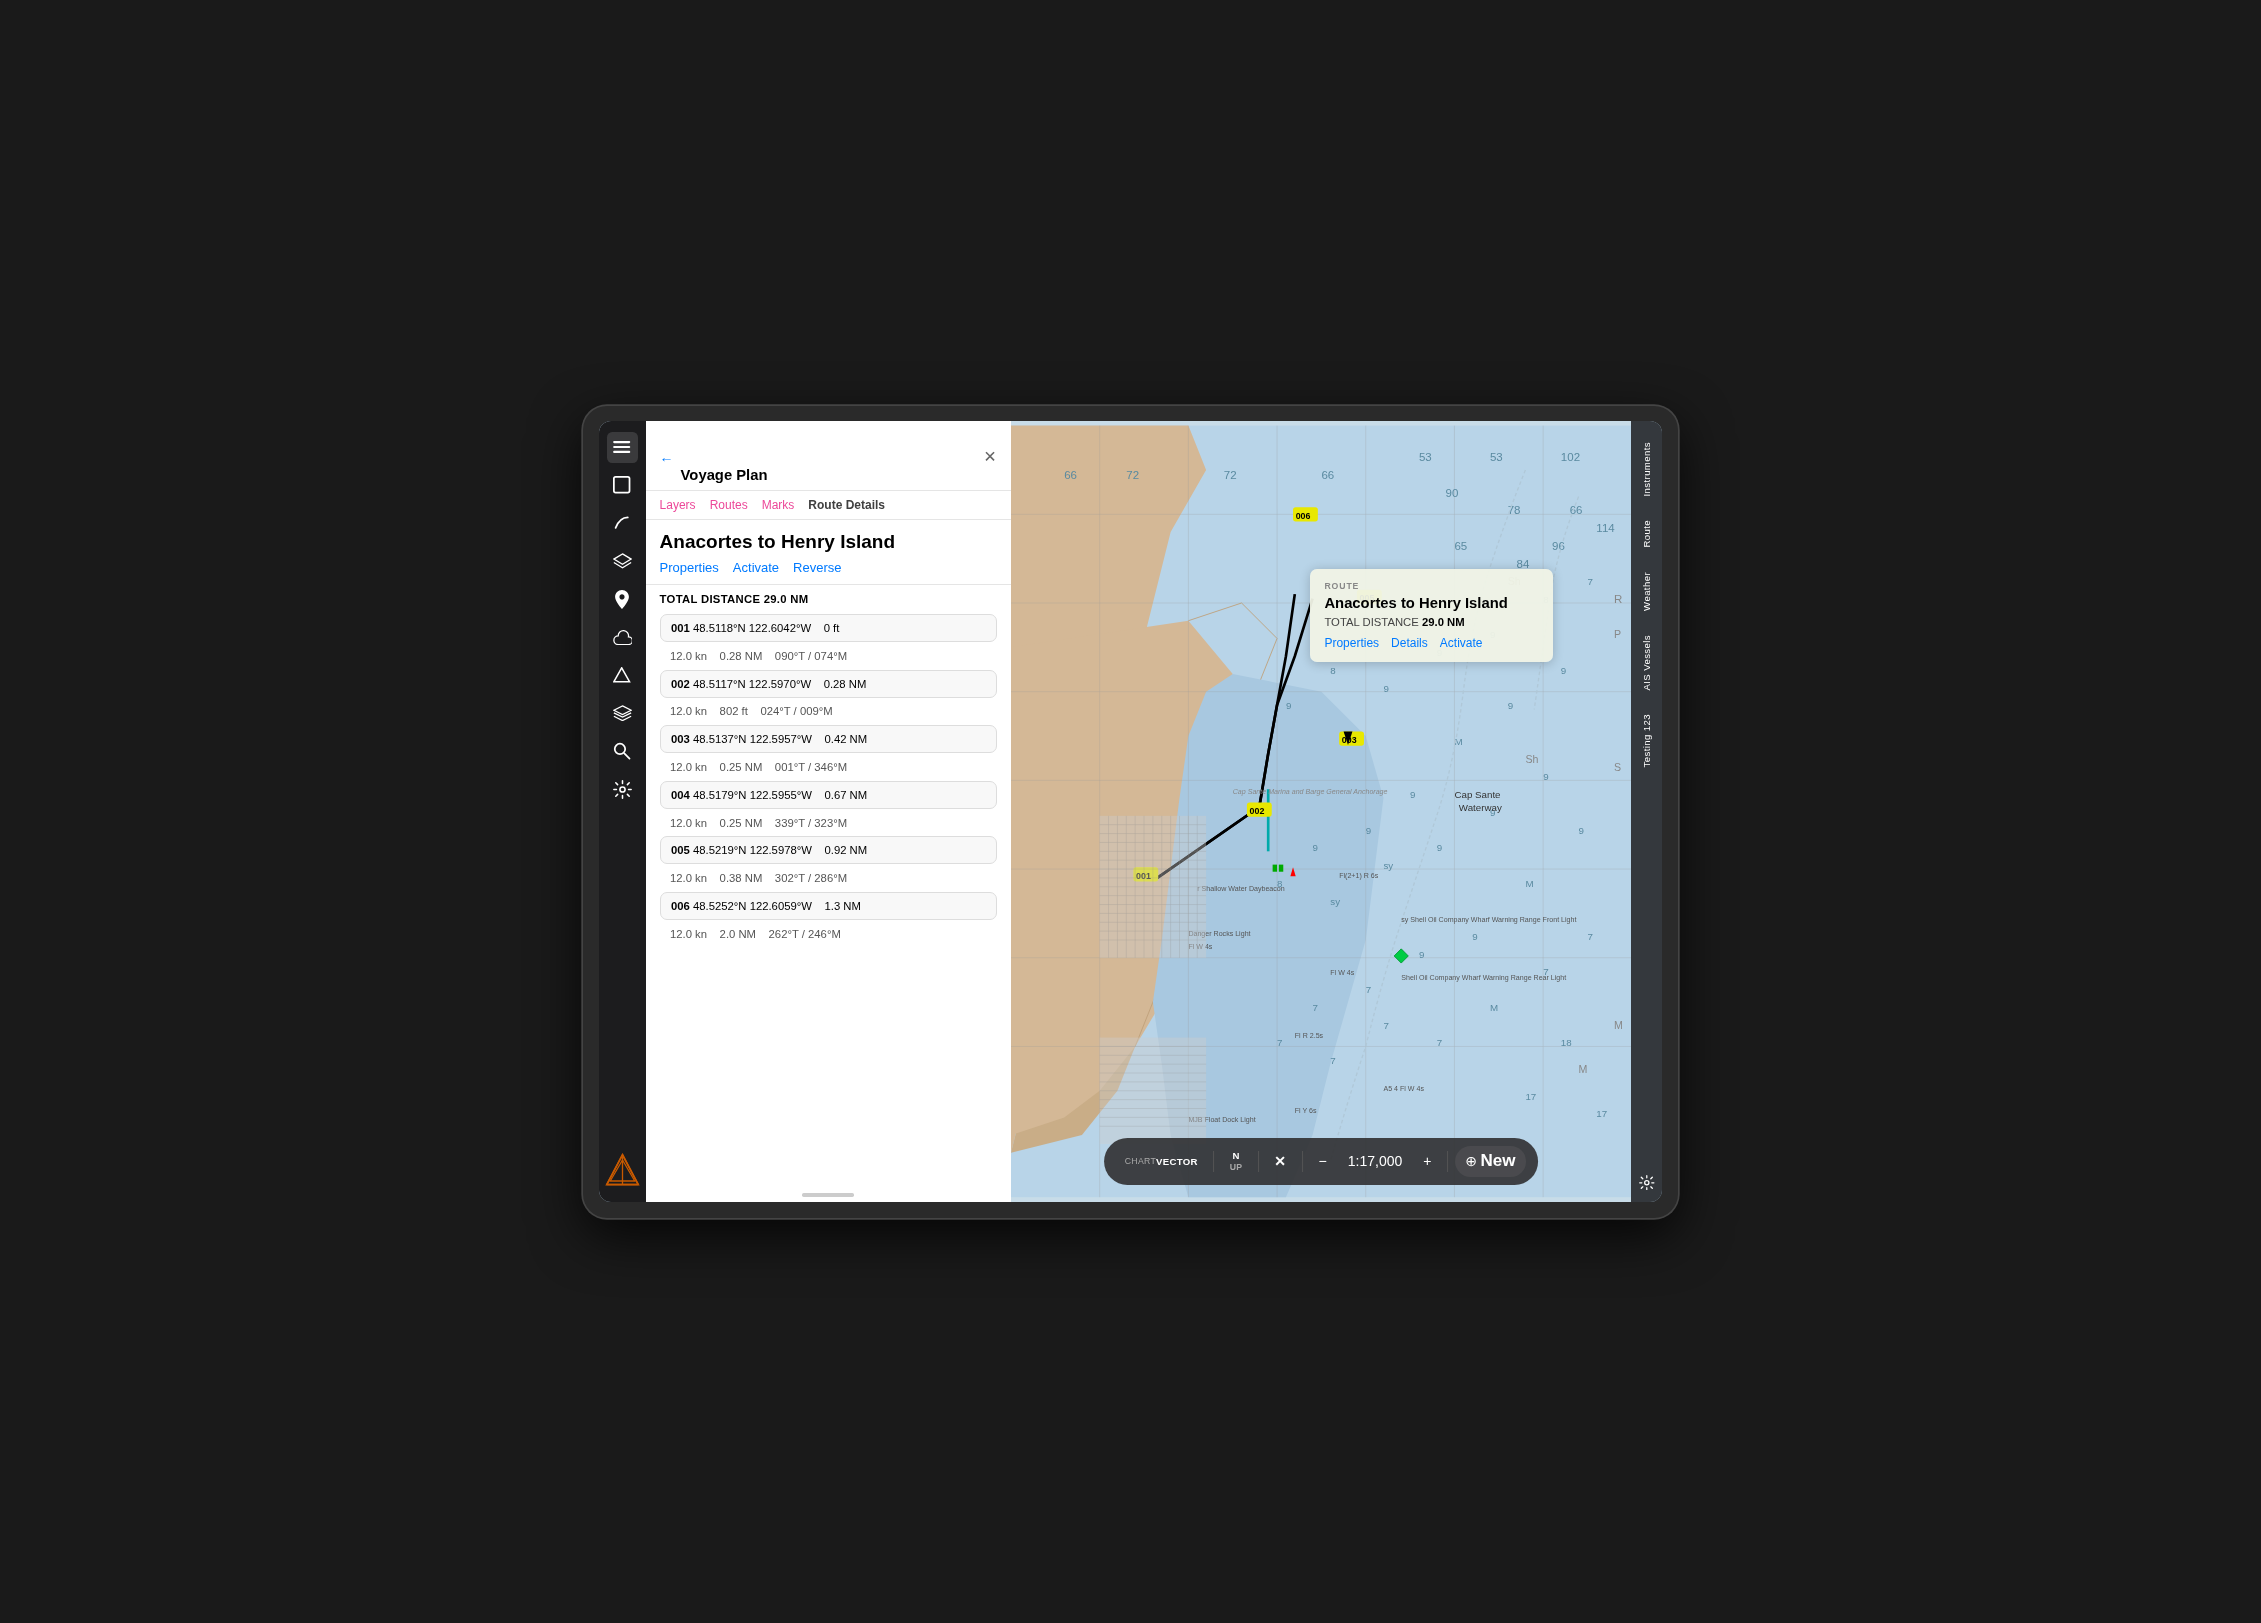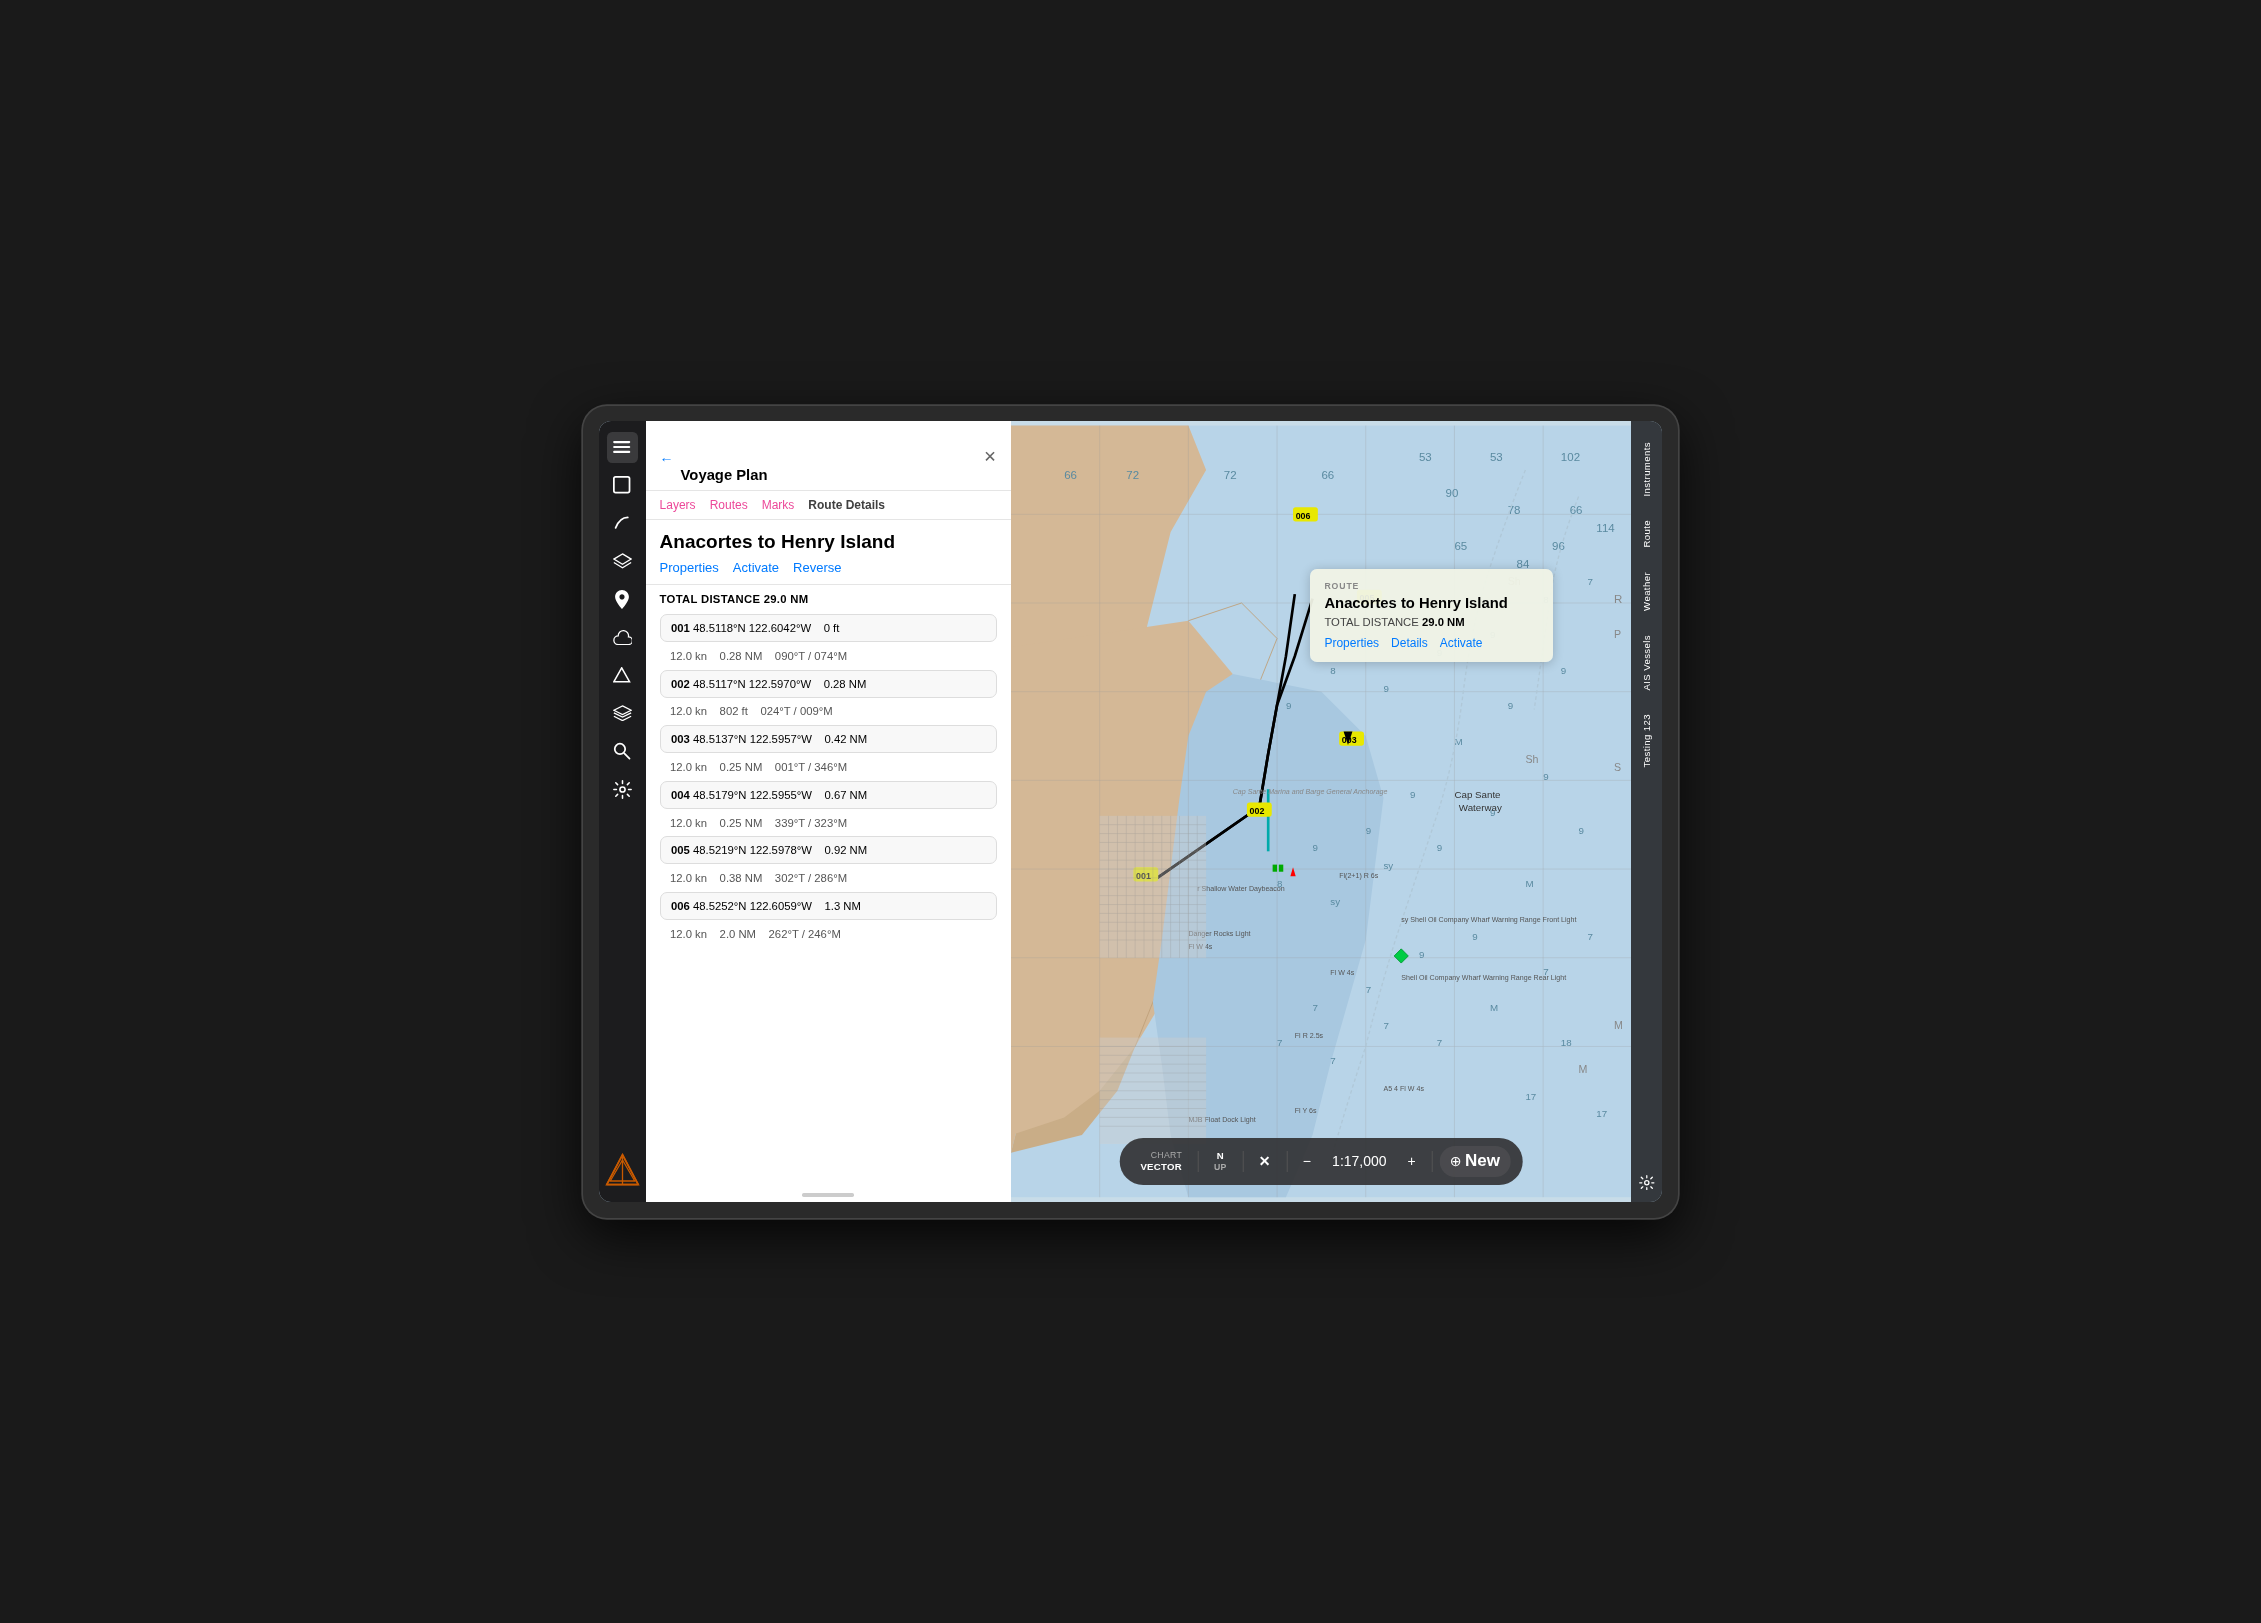--- a/index.html
+++ b/index.html
@@ -268,22 +268,22 @@
       color: #fff;
       font-size: 10.4px;
       font-weight: 600;
       padding: 5.2px 8.7px;
       border-radius: 15.6px;
       cursor: pointer;
       letter-spacing: 0.3px;
     }
     .toolbar-btn.chart {
       display: flex;
-      flex-direction: column;
-      align-items: flex-end;
+      flex-direction: row;
+      align-items: flex-start;
       line-height: 1.2;
     }
     .toolbar-btn.chart .sub { font-size: 9.6px; font-weight: 700; color: #fff; }
     .toolbar-divider { width: 0.9px; height: 21px; background: #555; margin: 0 1.7px; }
     .toolbar-btn.nup {
       display: flex;
       flex-direction: column;
       align-items: center;
       line-height: 1.2;
     }

